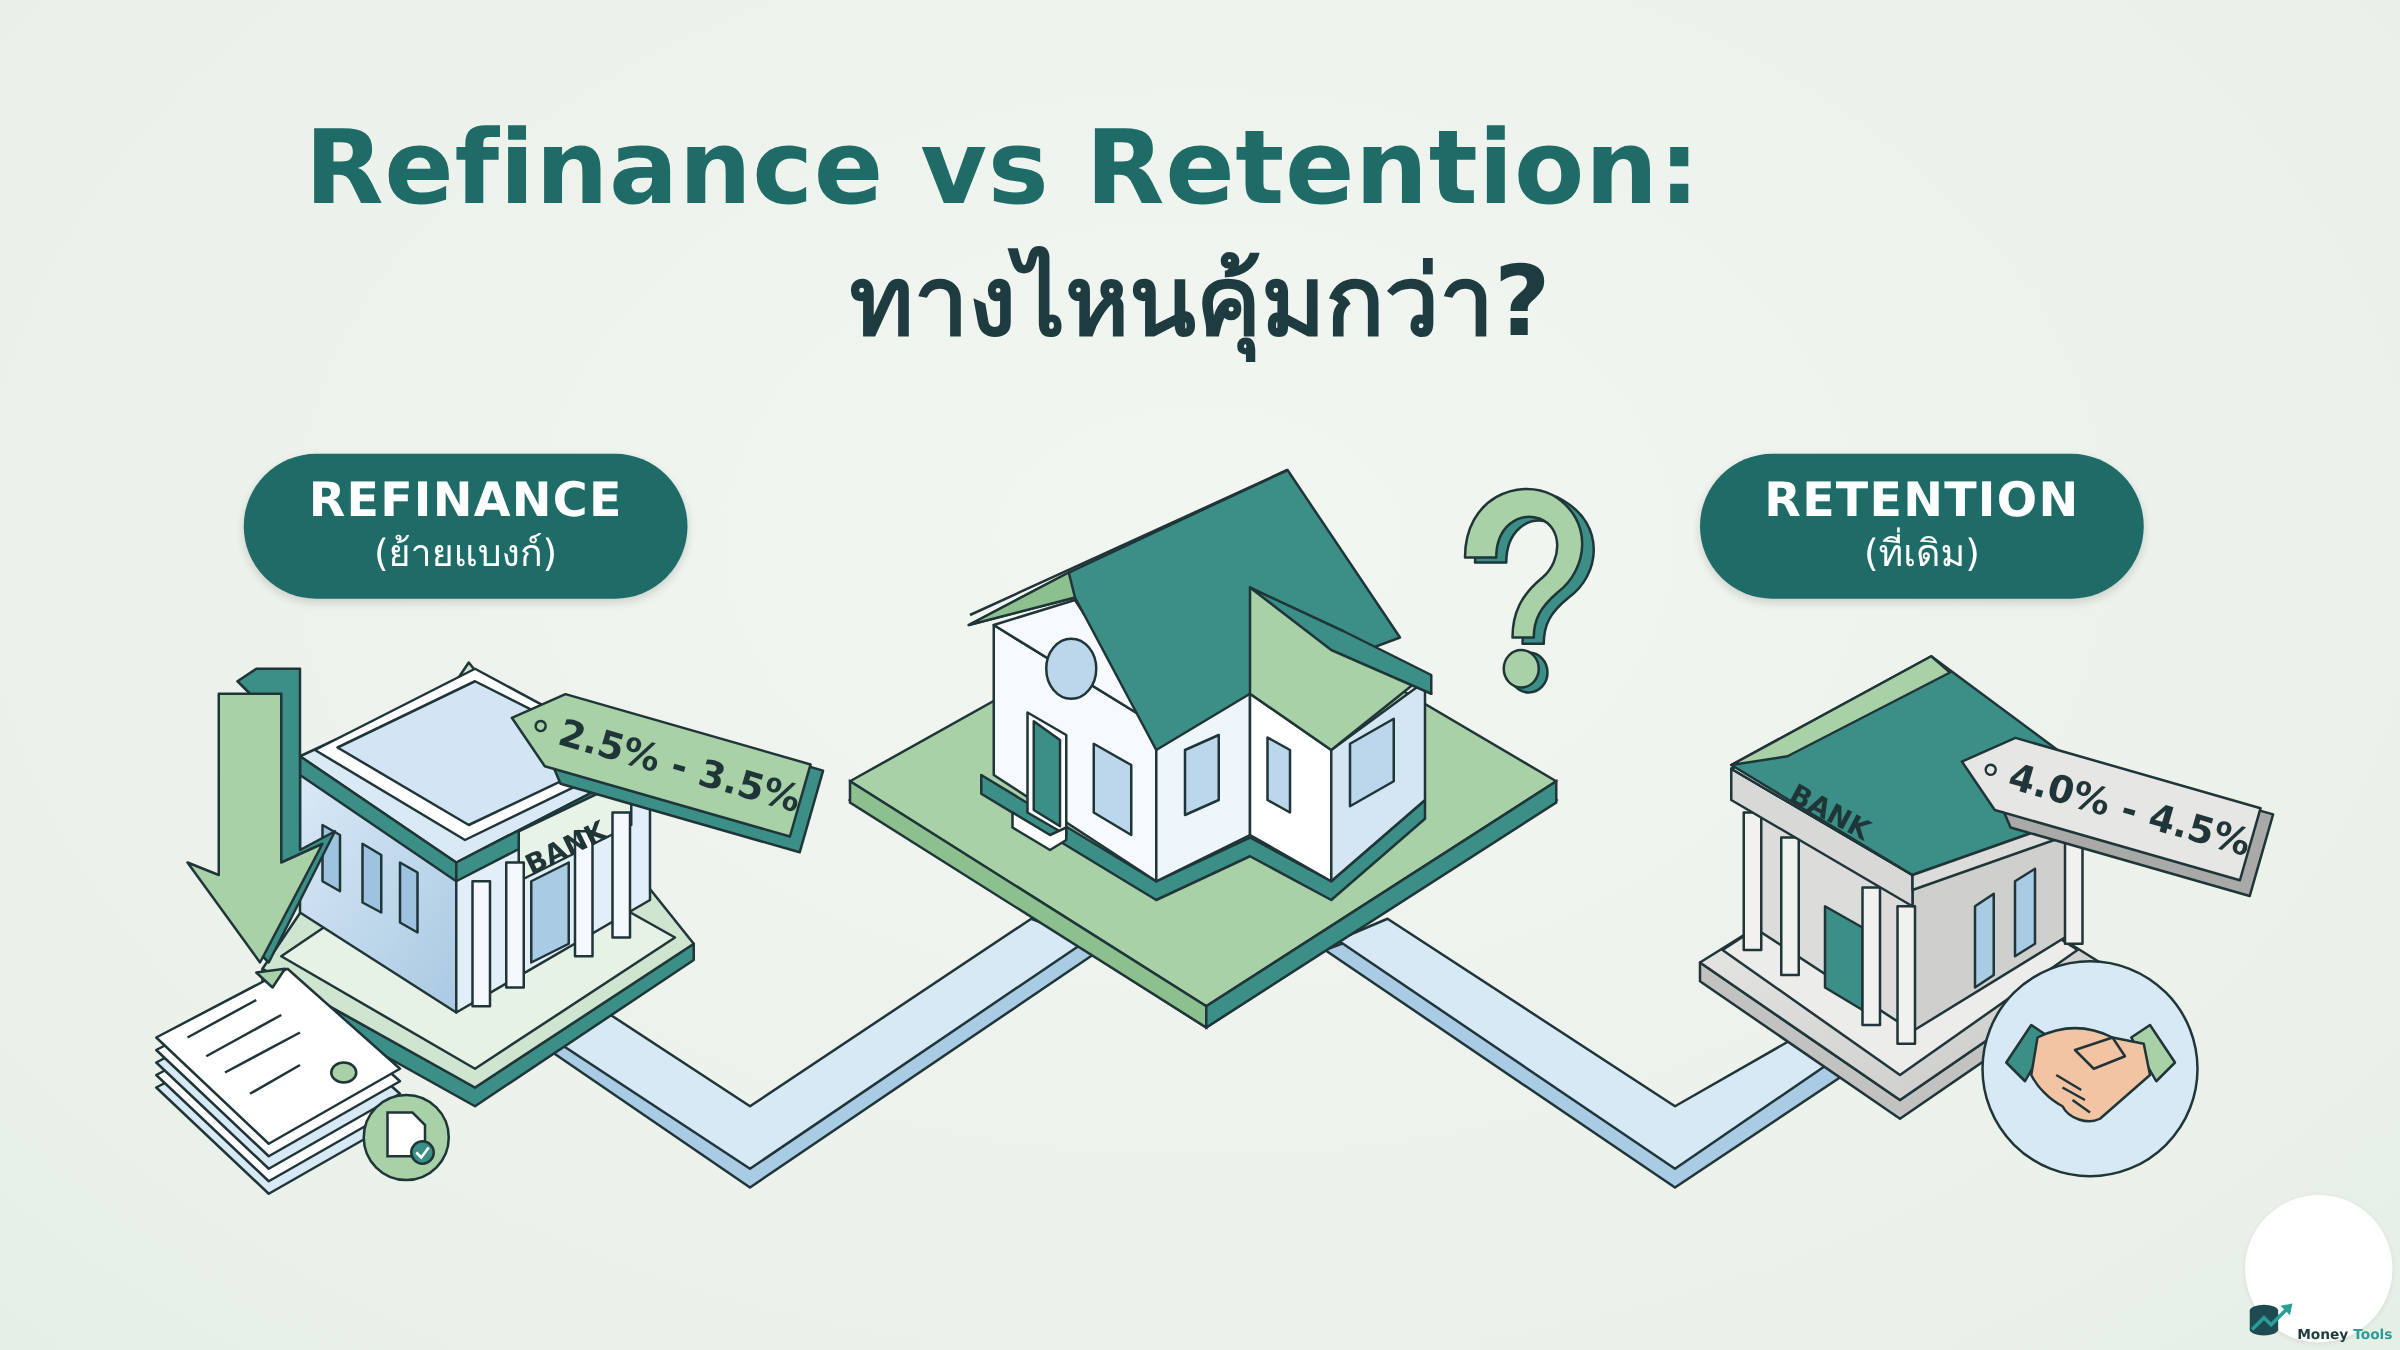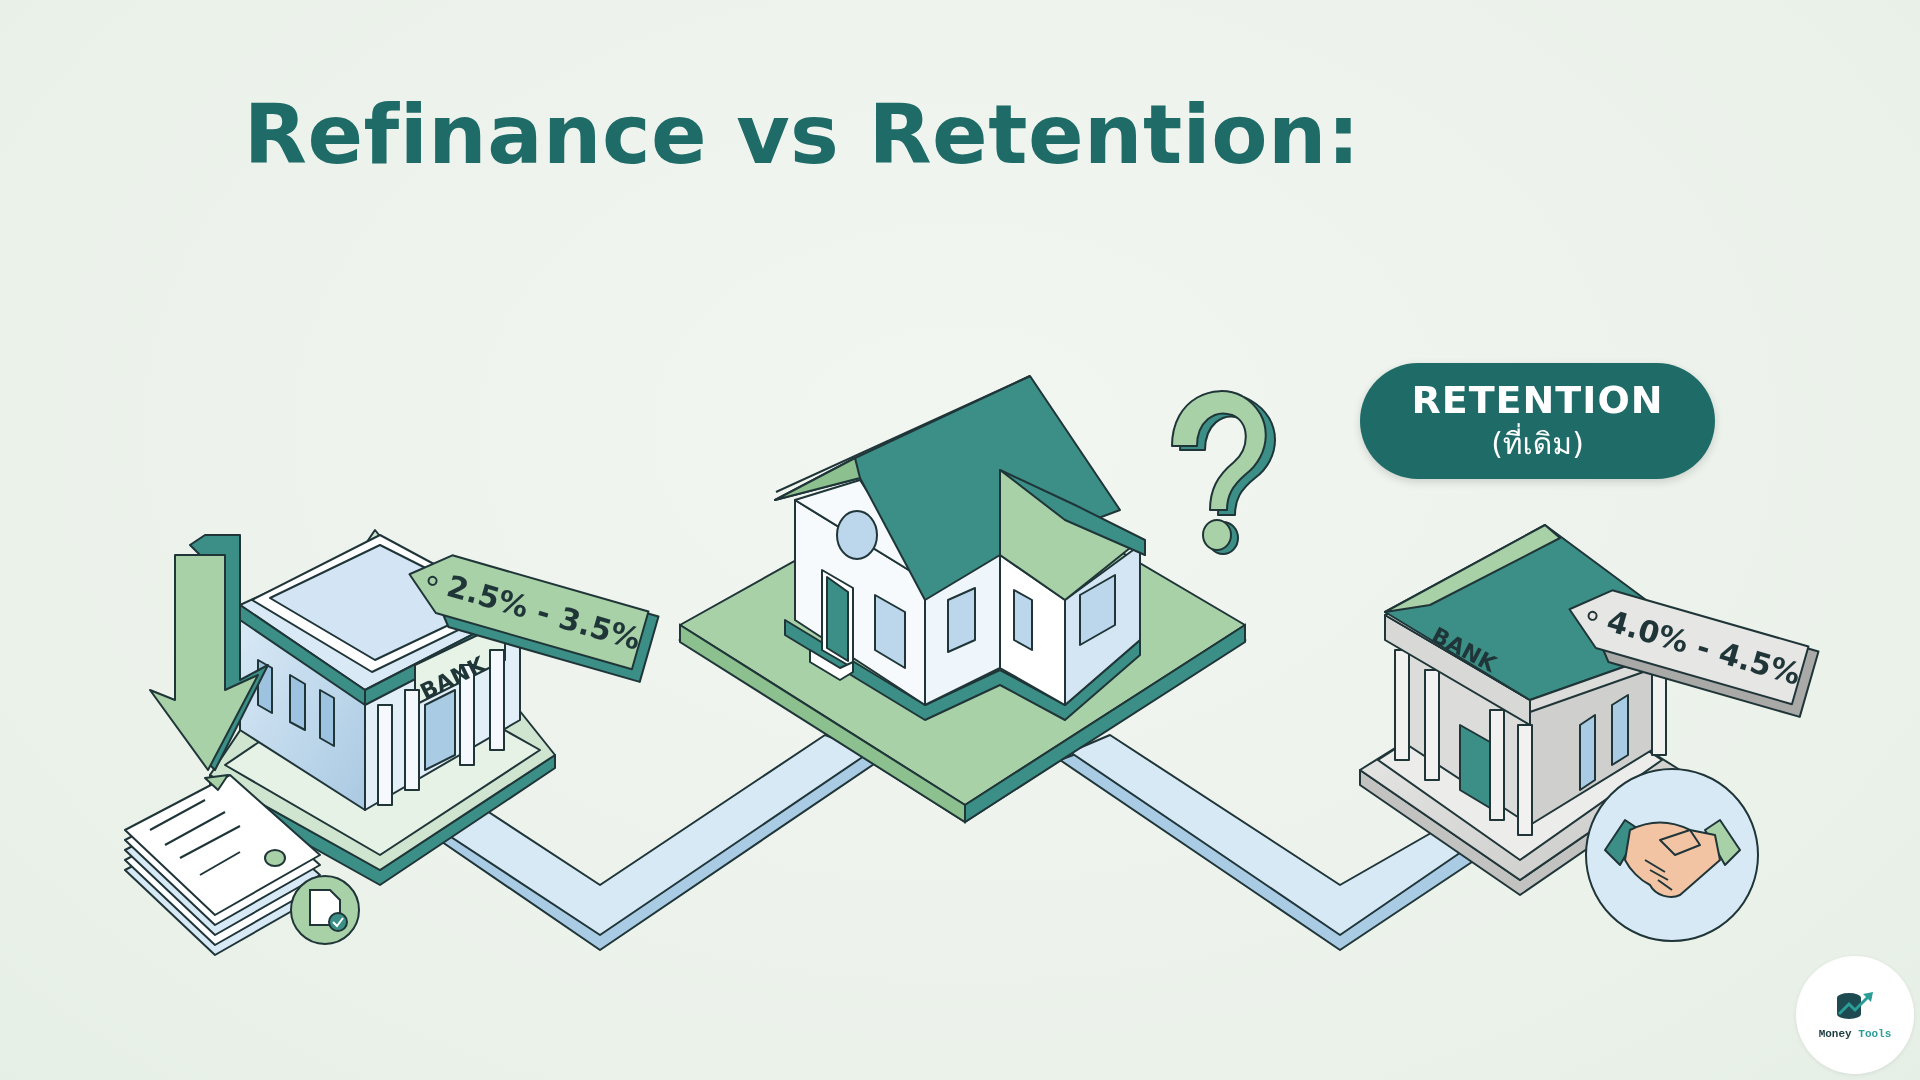--- a/index.html
+++ b/index.html
@@ -87,40 +87,40 @@
     .logo {
       position: absolute;
       left: 1796px;
       top: 956px;
       width: 118px;
       height: 118px;
       border-radius: 50%;
       background: #ffffff;
       box-shadow: 0 1px 4px rgba(0,0,0,0.08);
       display: flex;
-      flex-direction: column;
-      align-items: center;
+      flex-direction: row;
+      align-items: flex-end;
       justify-content: center;
-      font-family: Liberation Mono, monospace;
     }
     .logo .brand {
       font-size: 11px;
       font-weight: bold;
       margin-top: 4px;
       white-space: nowrap;
     }
     .logo .brand .b1 { color: #1e3b40; }
     .logo .brand .b2 { color: #2a9d96; }
   </style>
 </head>
 <body>
 
 <div class="canvas">
 
   <div class="title">Refinance vs Retention:</div>
+  <div class="subtitle">ทางไหนคุ้มกว่า?</div>
 
   <svg class="art" viewBox="0 0 1920 1080">
     <defs>
       <linearGradient id="bankBlue" x1="0" y1="0" x2="1" y2="1">
         <stop offset="0" stop-color="#d9e9f6"></stop>
         <stop offset="1" stop-color="#a9c9e2"></stop>
       </linearGradient>
       <linearGradient id="grayStone" x1="0" y1="0" x2="1" y2="1">
         <stop offset="0" stop-color="#ebebea"></stop>
         <stop offset="1" stop-color="#c8c8c6"></stop>
@@ -284,20 +284,24 @@
     <g stroke="#1f3538" stroke-width="2" stroke-linejoin="round">
       <circle cx="1672" cy="855" r="86" fill="#d8e9f6"></circle>
       <path d="M1605 850 L1625 820 L1640 830 L1620 865 Z" fill="#3c8f86"></path>
       <path d="M1740 850 L1720 820 L1705 830 L1725 865 Z" fill="#a8d1a8"></path>
       <path d="M1630 830 C1650 820 1670 820 1690 830 L1715 835 L1720 860 L1680 895 C1670 900 1655 895 1650 885 C1640 880 1630 870 1625 860 Z" fill="#f2c4a4"></path>
       <path d="M1660 840 L1690 830 L1700 845 L1675 855 Z" fill="#f2c4a4"></path>
       <path d="M1650 870 L1668 880 M1645 860 L1665 872 M1658 880 L1672 890" fill="none"></path>
     </g>
   </svg>
 
+  <div class="pill" id="pill-left">
+    <div class="en">REFINANCE</div>
+    <div class="th">(ย้ายแบงก์)</div>
+  </div>
   <div class="pill" id="pill-right">
     <div class="en">RETENTION</div>
     <div class="th">(ที่เดิม)</div>
   </div>
 
   <div class="logo">
     <svg width="44" height="34" viewBox="0 0 44 34">
       <ellipse cx="16" cy="8" rx="12" ry="5" fill="#1e4a52"></ellipse>
       <rect x="4" y="8" width="24" height="16" fill="#1e4a52"></rect>
       <ellipse cx="16" cy="24" rx="12" ry="5" fill="#1e4a52"></ellipse>

